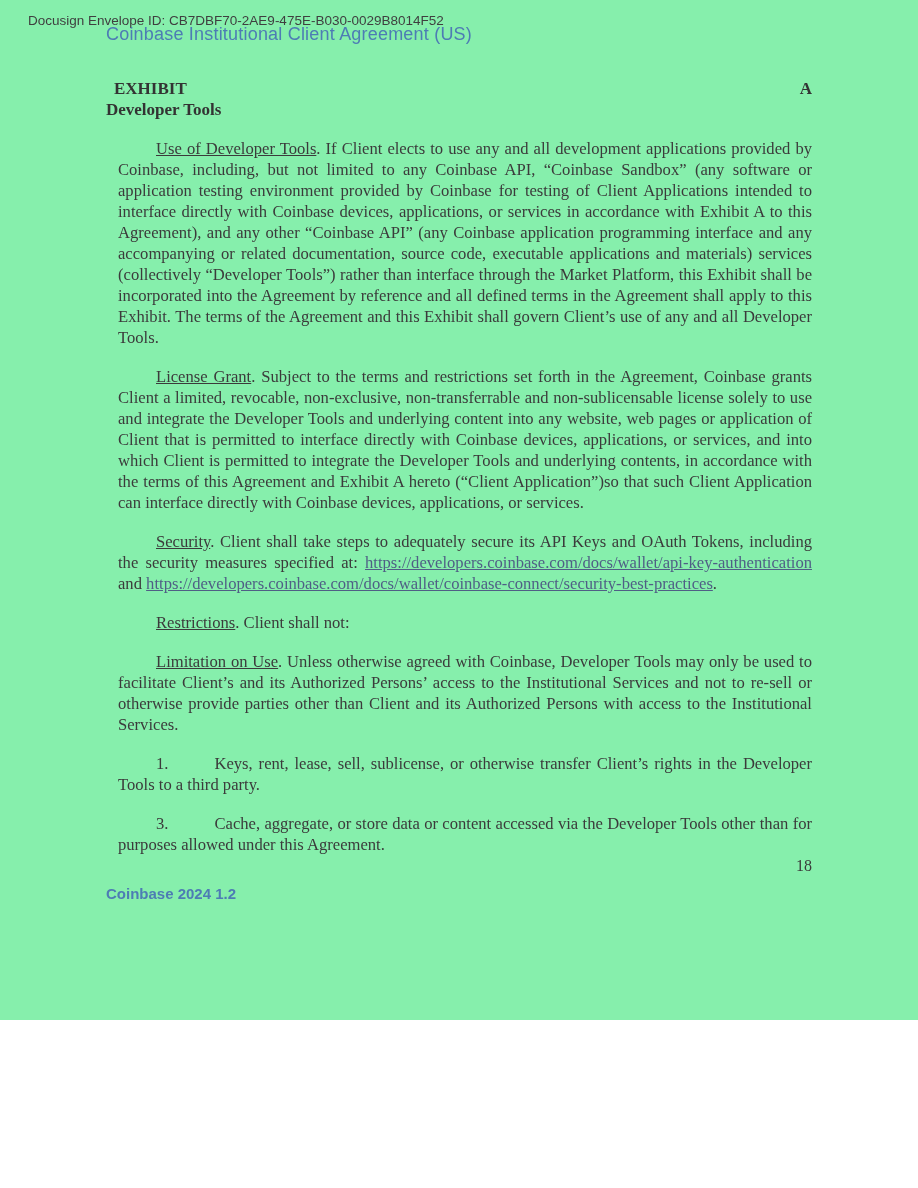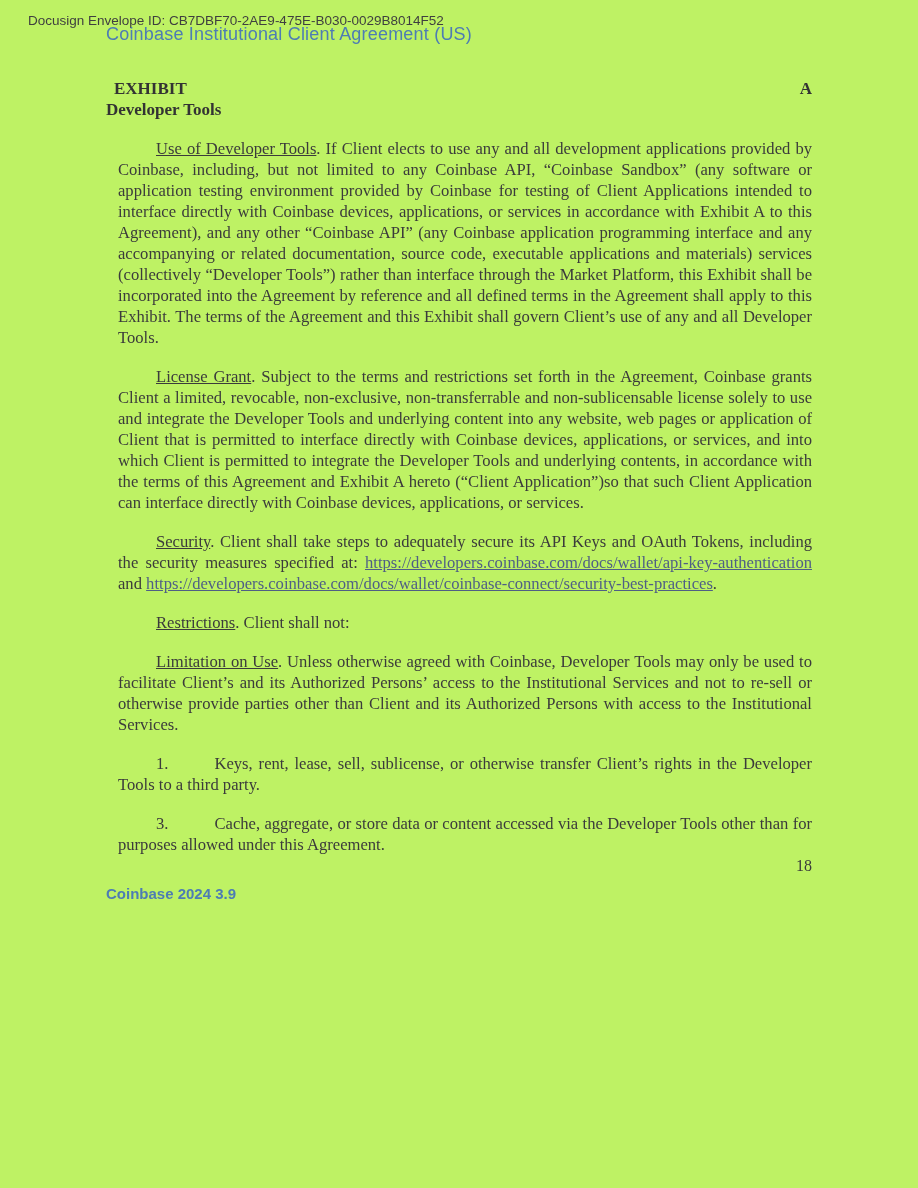--- a/index.html
+++ b/index.html
@@ -1,19 +1,19 @@
 <!DOCTYPE html>
 <html><head>
 <meta charset="utf-8">
 <style>
   html, body { margin:0; padding:0; background:#ffffff; }
   .page {
     position:relative;
-    width:918px; height:1188px;
-    background:#bef264;
+    width:918px; height:1020px;
+    background:#86efac;
     font-family:"Liberation Serif", serif;
     color:#3b3b3b;
     overflow:hidden;
   }
   .docusign {
     position:absolute; top:13px; left:28px;
     font-family:"Liberation Sans", sans-serif;
     font-size:13.5px; color:#3f3f3f;
   }
   .content { position:absolute; left:106px; top:0; width:706px; }
@@ -76,16 +76,16 @@
     <p class="body-para"><span class="section-heading">Limitation on Use</span><span>. Unless otherwise agreed with Coinbase, Developer Tools may only be used to facilitate Client’s and its Authorized Persons’ access to the Institutional Services and not to re-sell or otherwise provide parties other than Client and its Authorized Persons with access to the Institutional Services.</span></p>
 
     <p class="body-para"><span>1.</span><span class="item-gap"></span><span>Keys, rent, lease, sell, sublicense, or otherwise transfer Client’s rights in the Developer Tools to a third party.</span></p>
 
 
     <p class="body-para"><span>3.</span><span class="item-gap"></span><span>Cache, aggregate, or store data or content accessed via the Developer Tools other than for purposes allowed under this Agreement.</span></p>
 
 
     <div class="page-number">18</div>
 
-    <div class="footer-version">Coinbase 2024 3.9</div>
+    <div class="footer-version">Coinbase 2024 1.2</div>
 
   </div>
 </div>
 
 </body></html>

